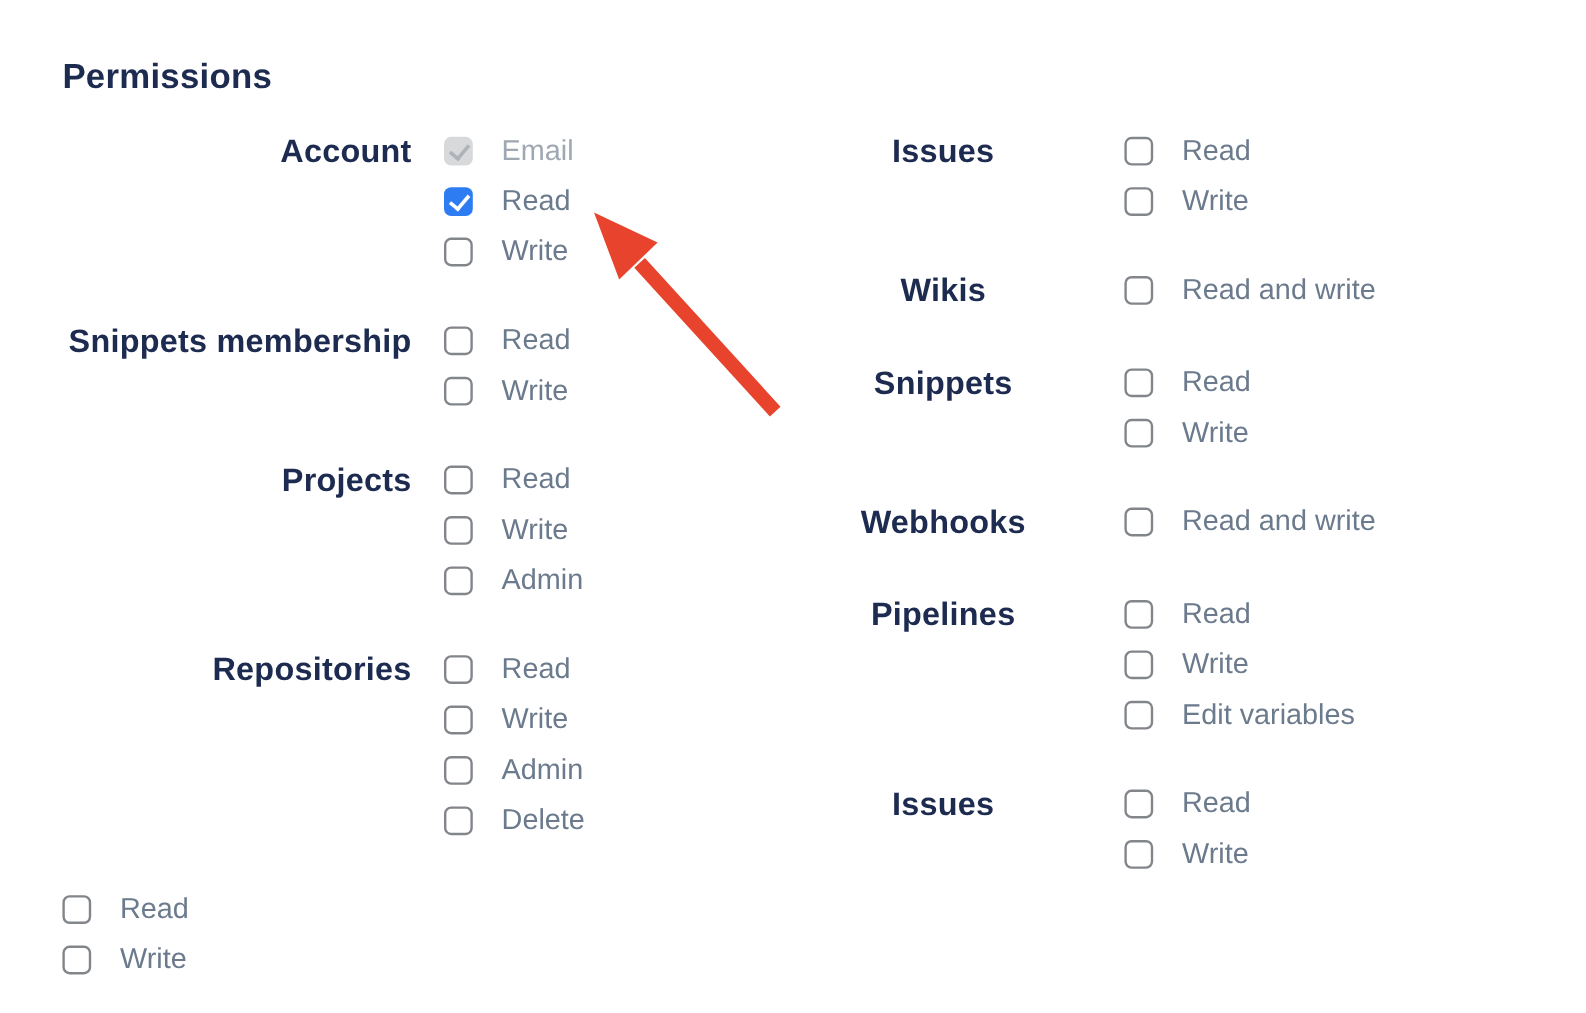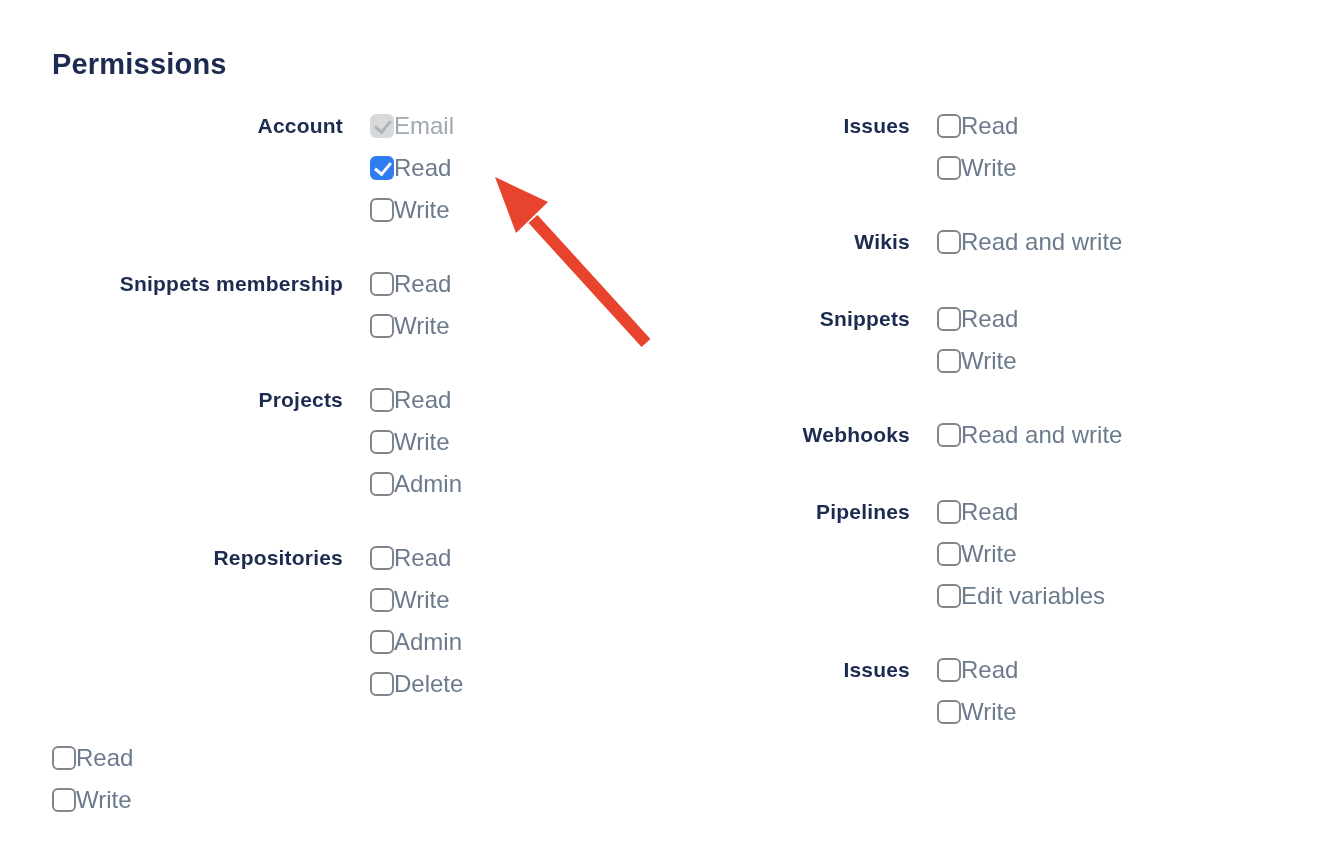--- a/index.html
+++ b/index.html
@@ -10,27 +10,27 @@
   .page{padding:48px 0 0 52px;}
   .page-title{
     font-size:29px;font-weight:700;color:var(--navy);
     margin:0;line-height:32px;letter-spacing:.2px;
   }
   .columns{display:flex;margin-top:34px;}
   .col-left{width:610px;flex:none;}
   .col-right{flex:1;}
   .group{display:flex;align-items:flex-start;gap:27px;margin-bottom:50px;}
   .group-label{
-    text-align:right;font-weight:700;font-size:21px;line-height:30px;
+    text-align:right;font-weight:700;font-size:27px;line-height:30px;
     color:var(--navy);margin-top:-3px;letter-spacing:.2px;
   }
   .col-left .group-label{width:291px;flex:none;}
-  .col-right .group-label{width:248px;flex:none;}
+  .col-right .group-label{width:248px;flex:none;text-align:center;}
   .options{display:flex;flex-direction:column;gap:18px;}
-  .option{display:flex;align-items:center;gap:0;height:24px;cursor:pointer;}
+  .option{display:flex;align-items:center;gap:24px;height:24px;cursor:pointer;}
   .option-label{font-size:24px;color:var(--option);line-height:24px;}
   .option-label.disabled{color:var(--option-disabled);}
   .cb{
     width:24px;height:24px;border-radius:6px;box-sizing:border-box;
     position:relative;flex:none;
   }
   .cb.unchecked{background:#fff;border:2px solid var(--cb-border);}
   .cb.checked{background:var(--cb-blue);}
   .cb.disabled-checked{background:var(--cb-disabled);}
   .cb.checked::after,.cb.disabled-checked::after{

